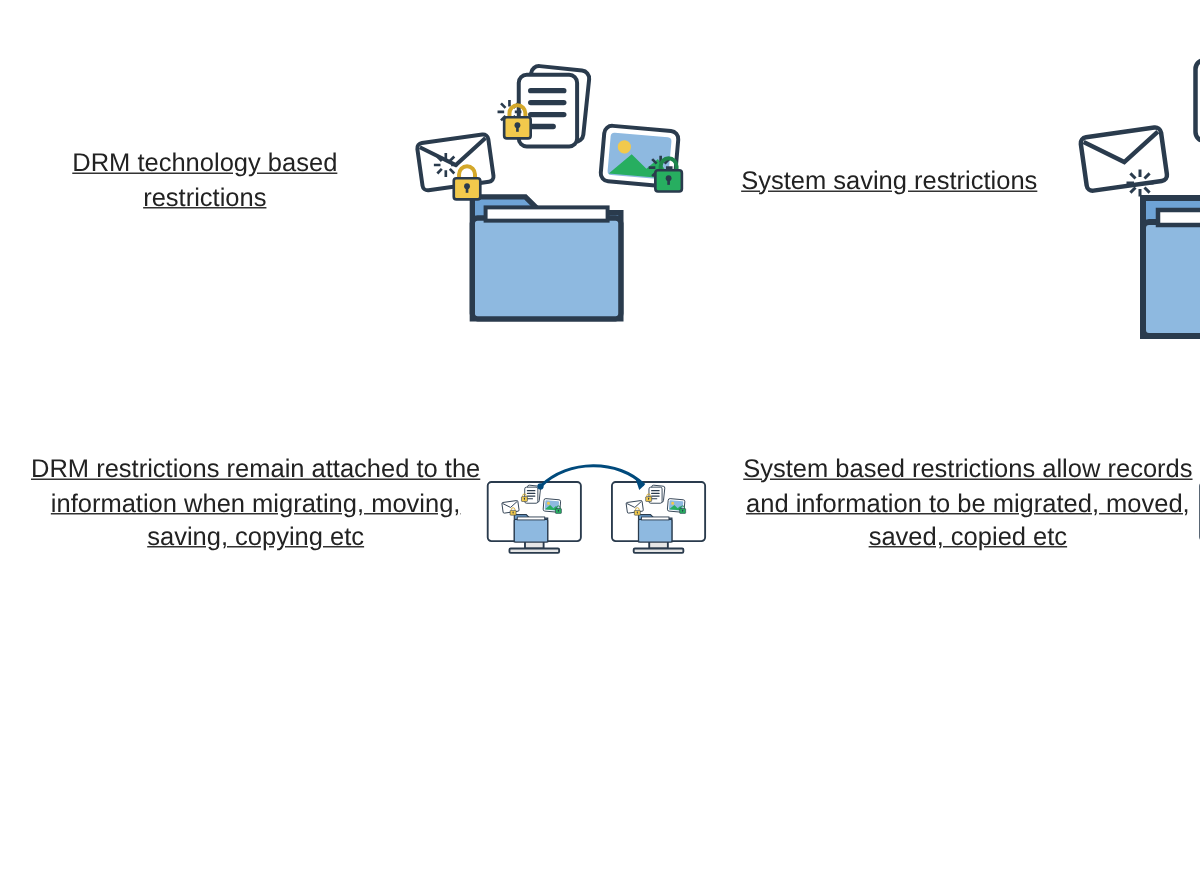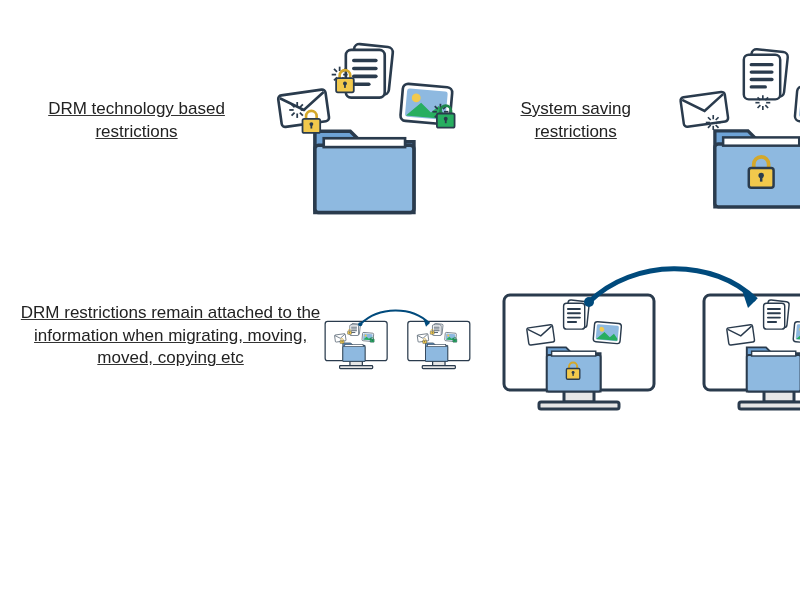--- a/index.html
+++ b/index.html
@@ -133,21 +133,21 @@
       <g transform="translate(170,58) rotate(5)">
           <use href="#imagecard"></use>
         </g>
       <g transform="translate(188,98)" stroke="#2a3b4d" stroke-width="2">
           <use href="#spark"></use>
         </g>
     </svg>
   </div>
 
   <div class="cell">
-    <div class="title">DRM restrictions remain attached to the information when migrating, moving, moved, copying etc</div>
+    <div class="title">DRM restrictions remain attached to the information when migrating, moving, saving, copying etc</div>
     <svg width="370" height="160" viewBox="0 0 370 160">
       <defs>
         <g id="drm-inside">
           <g transform="scale(0.48) translate(-10,-5)">
             <path d="M70 112 h40 l12 12 h60 v80 h-112 z" fill="#6ea3d6" stroke="#2a3b4d" stroke-width="4"></path>
             <rect x="70" y="128" width="112" height="76" rx="4" fill="#8eb9e0" stroke="#2a3b4d" stroke-width="4"></rect>
             <rect x="80" y="120" width="92" height="10" fill="#fff" stroke="#2a3b4d" stroke-width="3"></rect>
             <g transform="translate(28,72) rotate(-8)">
                 <use href="#envelope"></use>
               </g>
@@ -184,20 +184,21 @@
 
       <g>
         <path d="M95 42 C 140 -2, 220 -2, 262 40" fill="none" stroke="#004a7c" stroke-width="5"></path>
         <polygon points="262,40 248,30 254,48" fill="#004a7c"></polygon>
         <circle cx="95" cy="42" r="5" fill="#004a7c"></circle>
       </g>
     </svg>
   </div>
 
   <div class="cell">
+    <div class="title">System based restrictions allow records and information to be migrated, moved, saved, copied etc</div>
     <svg width="370" height="160" viewBox="0 0 370 160">
       <defs>
         <g id="sys-inside">
           <g transform="scale(0.48) translate(-10,-5)">
             <path d="M70 112 h40 l12 12 h60 v80 h-112 z" fill="#6ea3d6" stroke="#2a3b4d" stroke-width="4"></path>
             <rect x="70" y="128" width="112" height="76" rx="4" fill="#8eb9e0" stroke="#2a3b4d" stroke-width="4"></rect>
             <rect x="80" y="120" width="92" height="10" fill="#fff" stroke="#2a3b4d" stroke-width="3"></rect>
             <g transform="translate(108,142) scale(1.4)">
                 <use href="#yl-lock"></use>
               </g>

